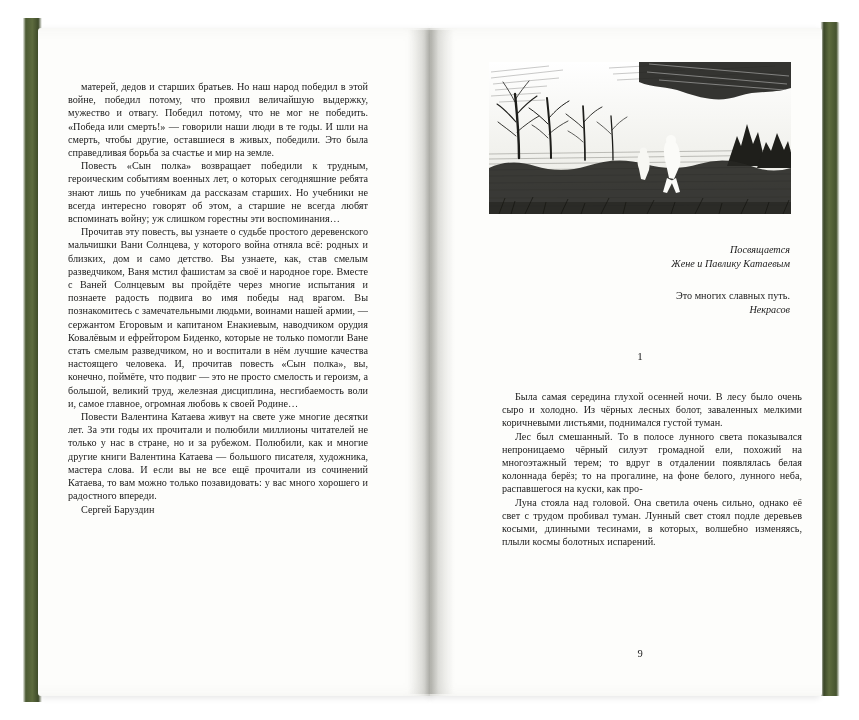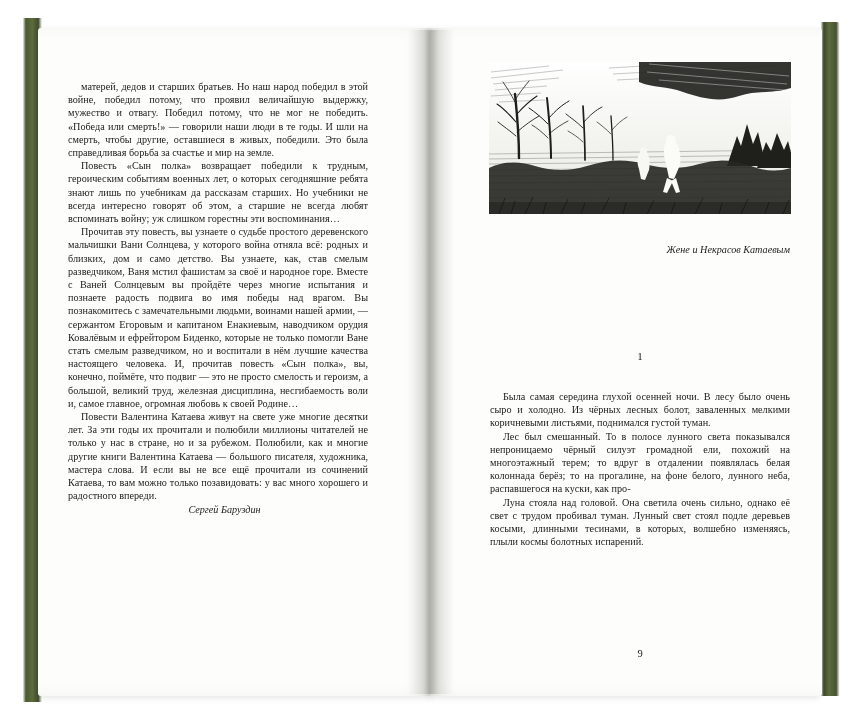--- a/index.html
+++ b/index.html
@@ -94,21 +94,21 @@
   }
 
   #left-col {
     left: 68px;
     top: 68px;
     width: 300px;
     margin-top: 12px;
   }
 
   #right-col {
-    left: 490px;
+    left: 502px;
     top: 390px;
     width: 300px;
   }
 
   
   .dedication {
     position: absolute;
     left: 490px;
     top: 243px;
     width: 300px;
@@ -127,22 +127,21 @@
     line-height: 14px;
     text-align: right;
     color: #1a1a1a;
   }
   .epigraph .author {
     font-style: italic;
   }
 
   .signature {
     margin-top: 9px;
-    text-align: center;
-    font-style: italic;
+    text-align: left;
     font-size: 10.2px;
     text-indent: 0;
   }
 
   .chapter-num {
     position: absolute;
     left: 490px;
     top: 350px;
     width: 300px;
     text-align: center;
@@ -303,23 +302,28 @@
           <path d="M230 152 l3 -11" fill="none"></path>
           <path d="M252 152 l7 -15" fill="none"></path>
           <path d="M276 152 l4 -12" fill="none"></path>
           <path d="M294 152 l6 -14" fill="none"></path>
         </g>
       </g>
     </svg>
   </div>
 
   <div class="dedication">
-    <div>Жене и Некрасов Катаевым</div>
-  </div>
-
+    <div>Посвящается</div>
+    <div>Жене и Павлику Катаевым</div>
+  </div>
+
+  <div class="epigraph">
+    <div>Это многих славных путь.</div>
+    <div class="author">Некрасов</div>
+  </div>
 
   <div class="chapter-num">1</div>
 
   <div class="col" id="right-col">
     <p>Была самая середина глухой осенней ночи. В лесу было очень сыро и холодно. Из чёрных лесных болот, заваленных мелкими коричневыми листьями, поднимался густой туман.</p>
     <p>Лес был смешанный. То в полосе лунного света показывался непроницаемо чёрный силуэт громадной ели, похожий на многоэтажный терем; то вдруг в отдалении появлялась белая колоннада берёз; то на прогалине, на фоне белого, лунного неба, распавшегося на куски, как про-</p>
     <p>Луна стояла над головой. Она светила очень сильно, однако её свет с трудом пробивал туман. Лунный свет стоял подле деревьев косыми, длинными тесинами, в которых, волшебно изменяясь, плыли космы болотных испарений.</p>
   </div>
 
   <div class="folio">9</div>

